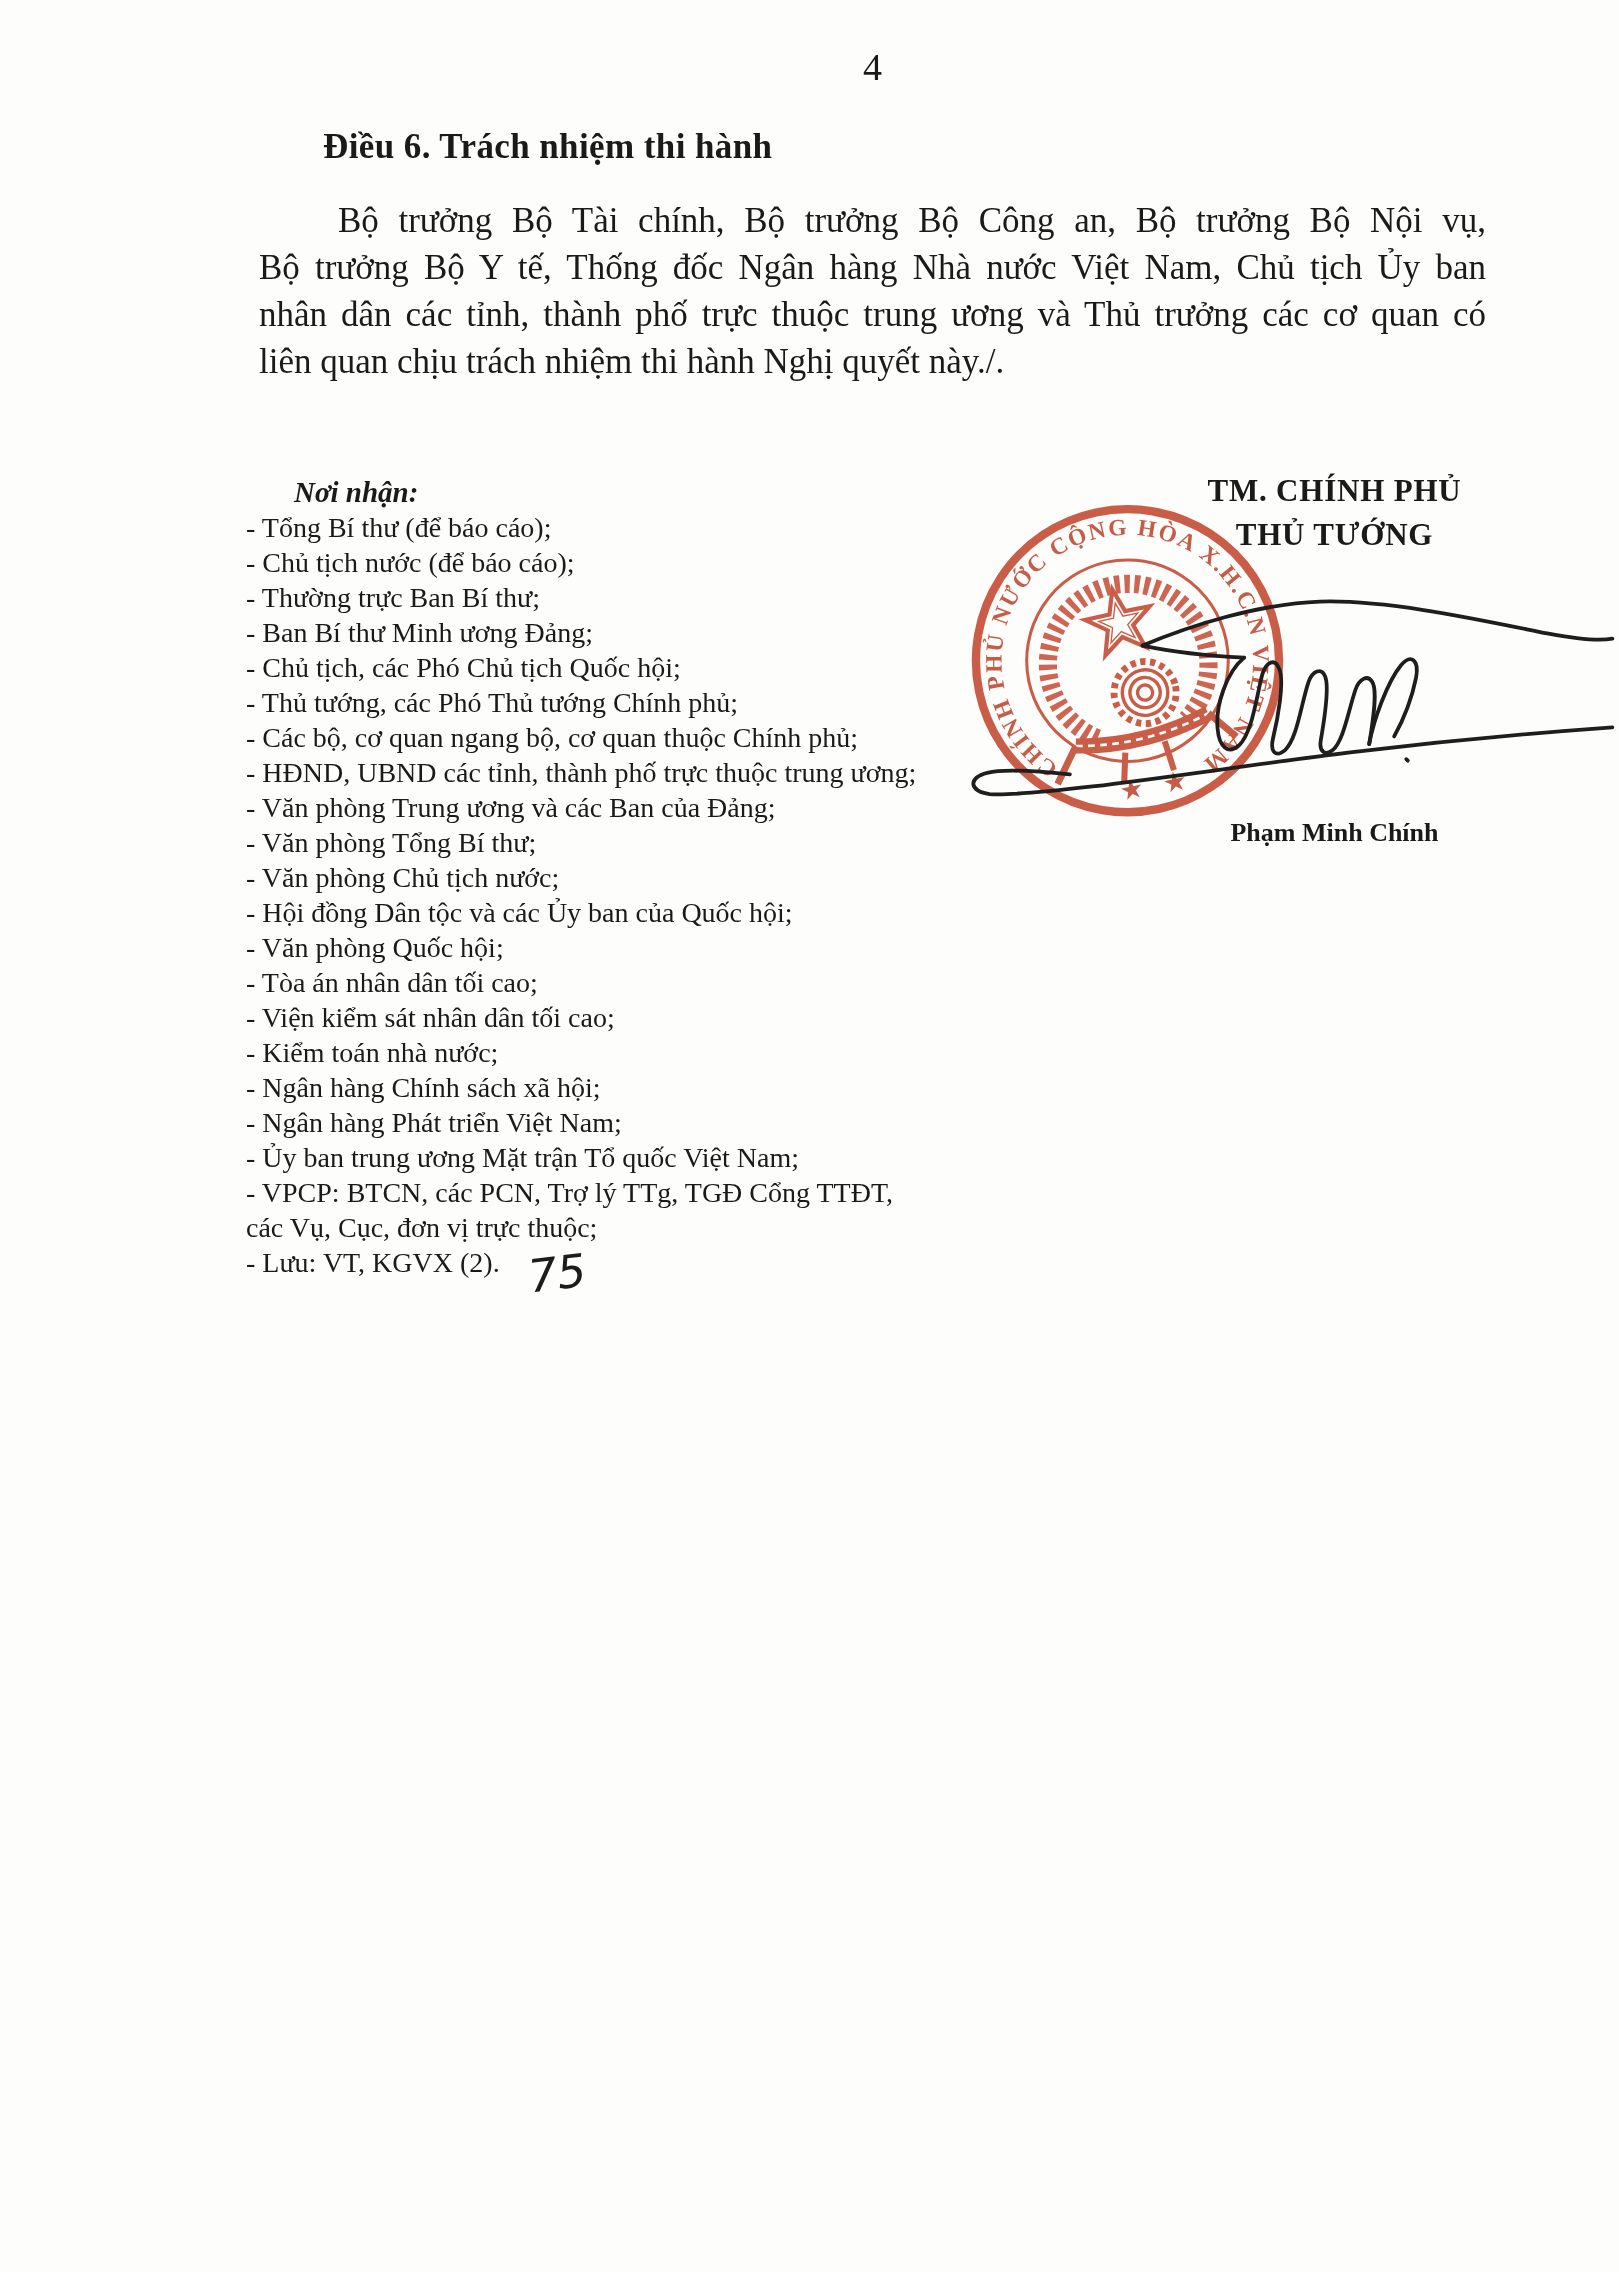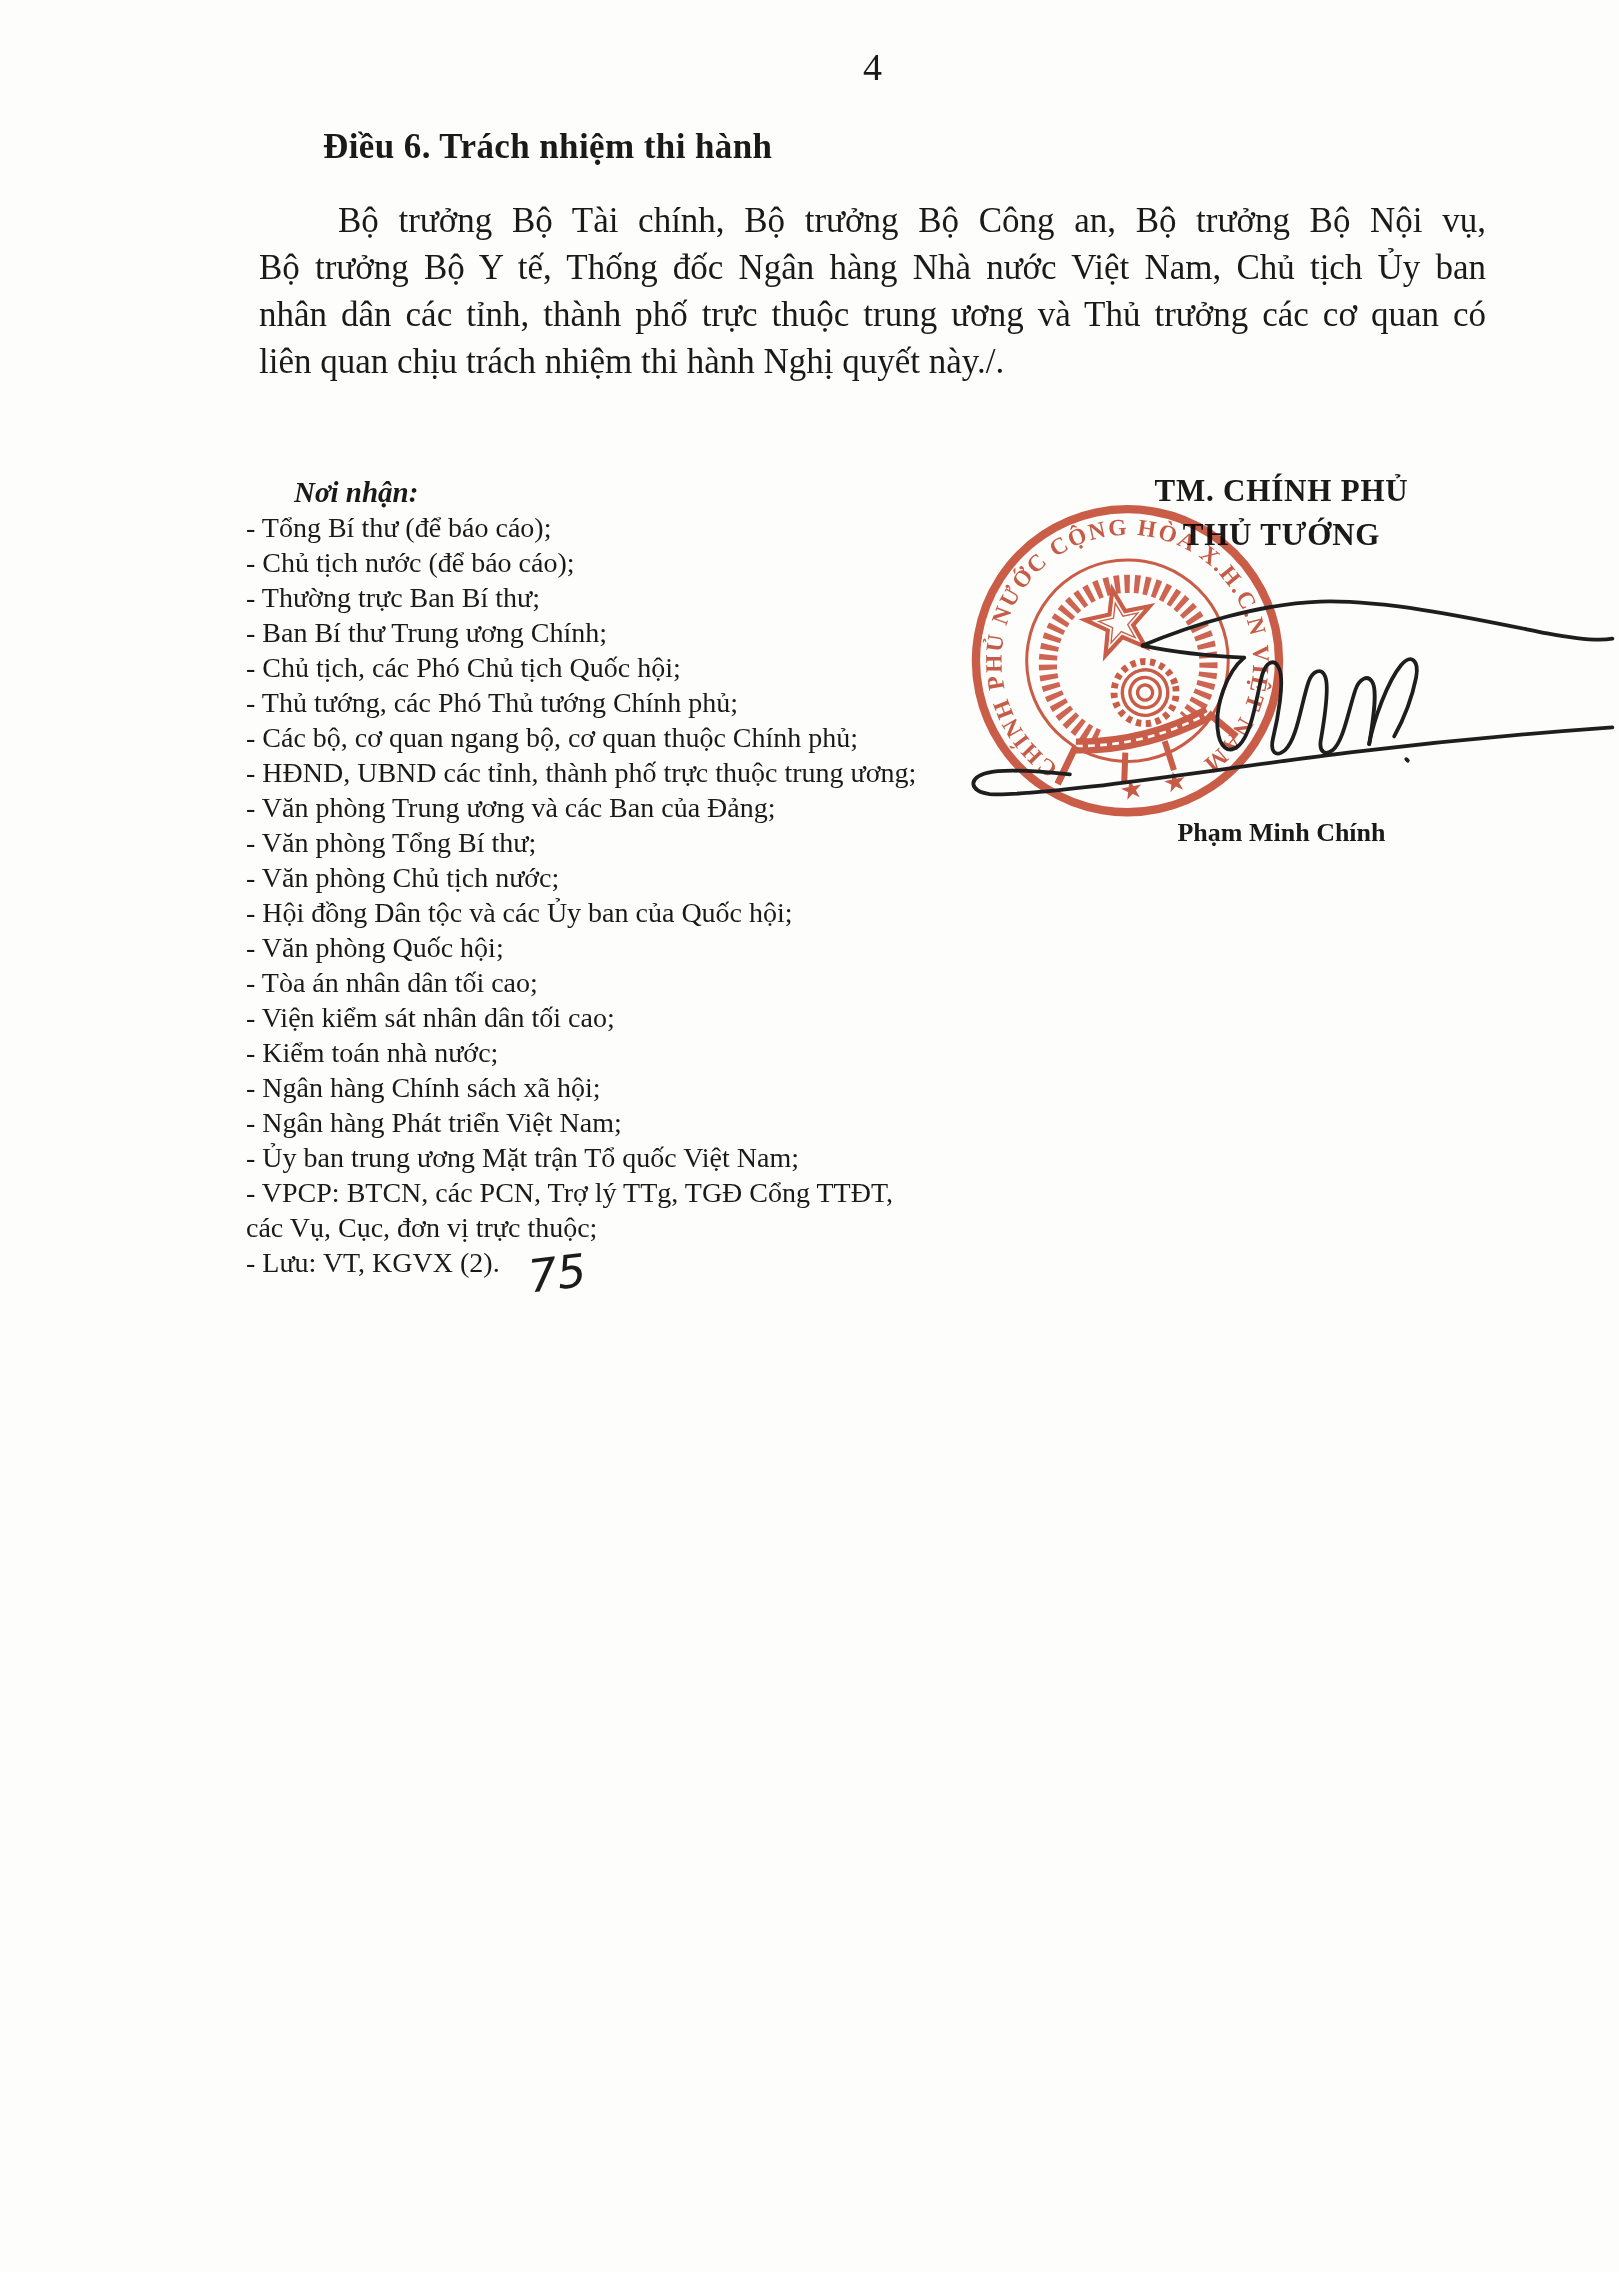--- a/index.html
+++ b/index.html
@@ -13,21 +13,21 @@
   }
   .abs{position:absolute;}
   #page-number{left:842px;top:45px;width:61px;text-align:center;font-size:38px;}
   #heading{left:323px;top:127px;font-size:35px;font-weight:bold;letter-spacing:0.4px;}
   #paragraph{left:235px;top:197px;width:1251px;font-size:35px;line-height:47px;}
   #paragraph .pline{text-align:justify;text-align-last:justify;white-space:normal;margin-left:24px;}
   #paragraph .pline.first{text-indent:79px;}
   #paragraph .pline.last{text-align:center;text-align-last:left;}
   #recipients{left:246px;top:475px;font-size:28px;line-height:35px;white-space:nowrap;}
   #recipients .label{font-size:29px;font-weight:bold;font-style:italic;margin-left:48px;}
-  .sig-col{left:1083px;width:397px;text-align:center;font-weight:bold;white-space:nowrap;}
+  .sig-col{left:1136px;width:397px;text-align:center;font-weight:bold;white-space:nowrap;}
   #tm-line{top:473px;font-size:31px;letter-spacing:0.8px;}
   #title-line{top:517px;font-size:31px;letter-spacing:0.8px;}
   #signer-name{top:818px;font-size:26px;}
   #overlay{left:0;top:0;pointer-events:none;}
   .seal-band{
     font-family:"Liberation Serif",serif;font-weight:bold;
     font-size:31px;letter-spacing:2.5px;fill:#c0462e;
   }
   .hand{font-family:"DejaVu Sans",sans-serif;font-style:italic;font-size:60px;fill:#1c1c1c;}
 </style>
@@ -46,21 +46,21 @@
     <div class="pline">nhân dân các tỉnh, thành phố trực thuộc trung ương và Thủ trưởng các cơ quan có</div>
     <div class="pline last">liên quan chịu trách nhiệm thi hành Nghị quyết này./.</div>
   </div>
 
   <div class="abs" id="recipients">
     <div class="label">Nơi nhận:</div>
 
   <div>- Tổng Bí thư (để báo cáo);</div>
       <div>- Chủ tịch nước (để báo cáo);</div>
       <div>- Thường trực Ban Bí thư;</div>
-      <div>- Ban Bí thư Trung ương Chính;</div>
+      <div>- Ban Bí thư Minh ương Đảng;</div>
       <div>- Chủ tịch, các Phó Chủ tịch Quốc hội;</div>
       <div>- Thủ tướng, các Phó Thủ tướng Chính phủ;</div>
       <div>- Các bộ, cơ quan ngang bộ, cơ quan thuộc Chính phủ;</div>
       <div>- HĐND, UBND các tỉnh, thành phố trực thuộc trung ương;</div>
       <div>- Văn phòng Trung ương và các Ban của Đảng;</div>
       <div>- Văn phòng Tổng Bí thư;</div>
       <div>- Văn phòng Chủ tịch nước;</div>
       <div>- Hội đồng Dân tộc và các Ủy ban của Quốc hội;</div>
       <div>- Văn phòng Quốc hội;</div>
       <div>- Tòa án nhân dân tối cao;</div>

